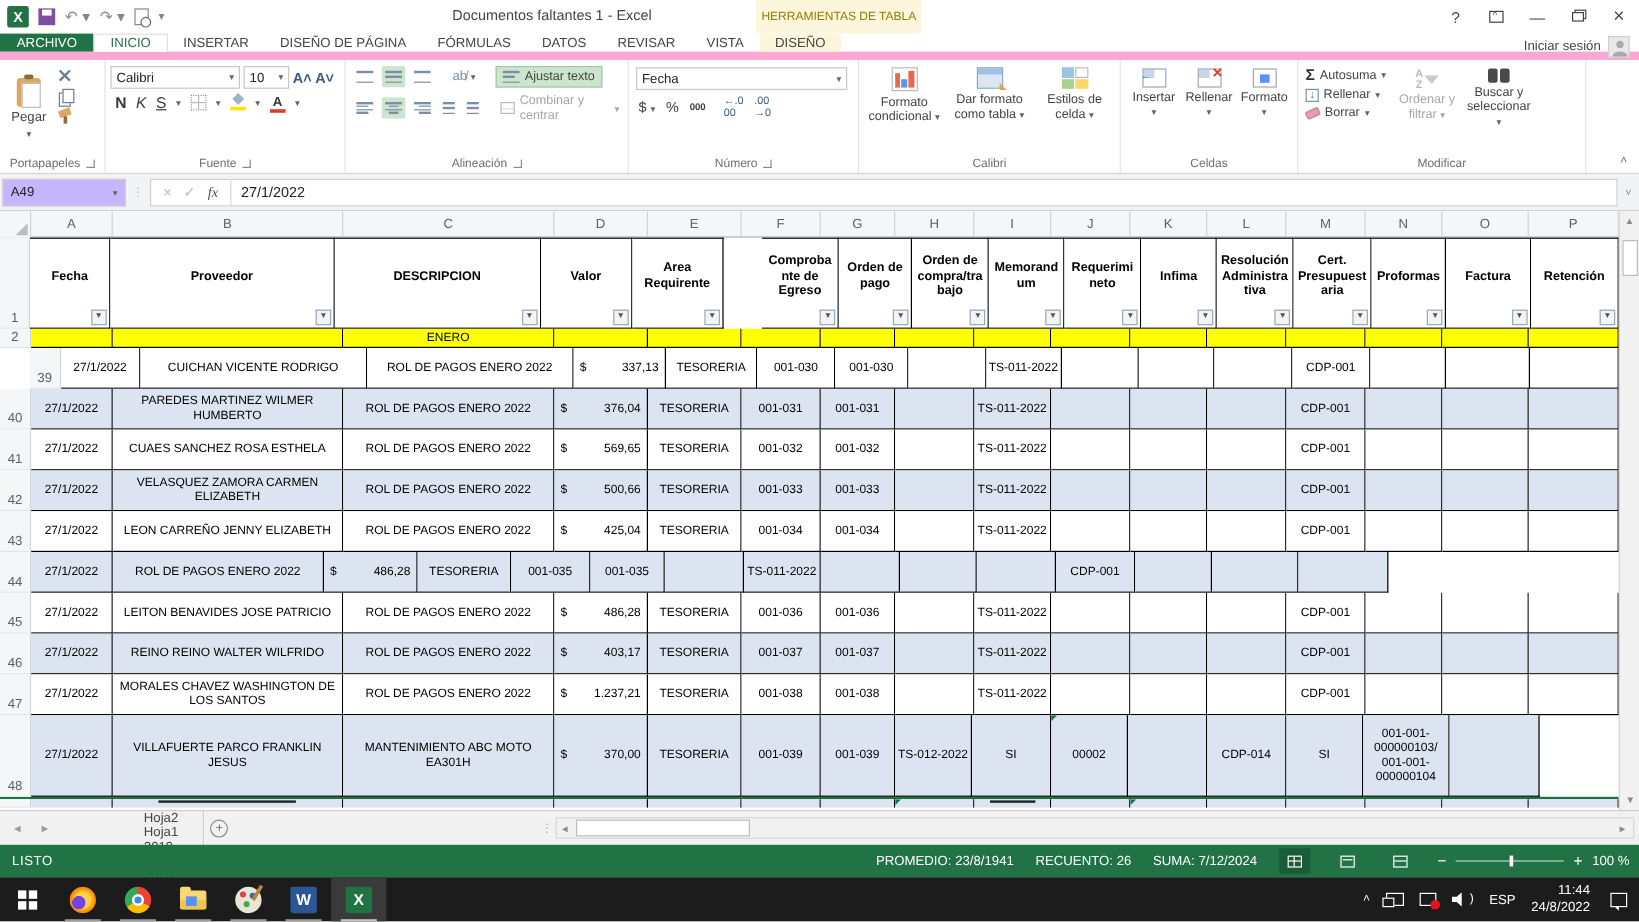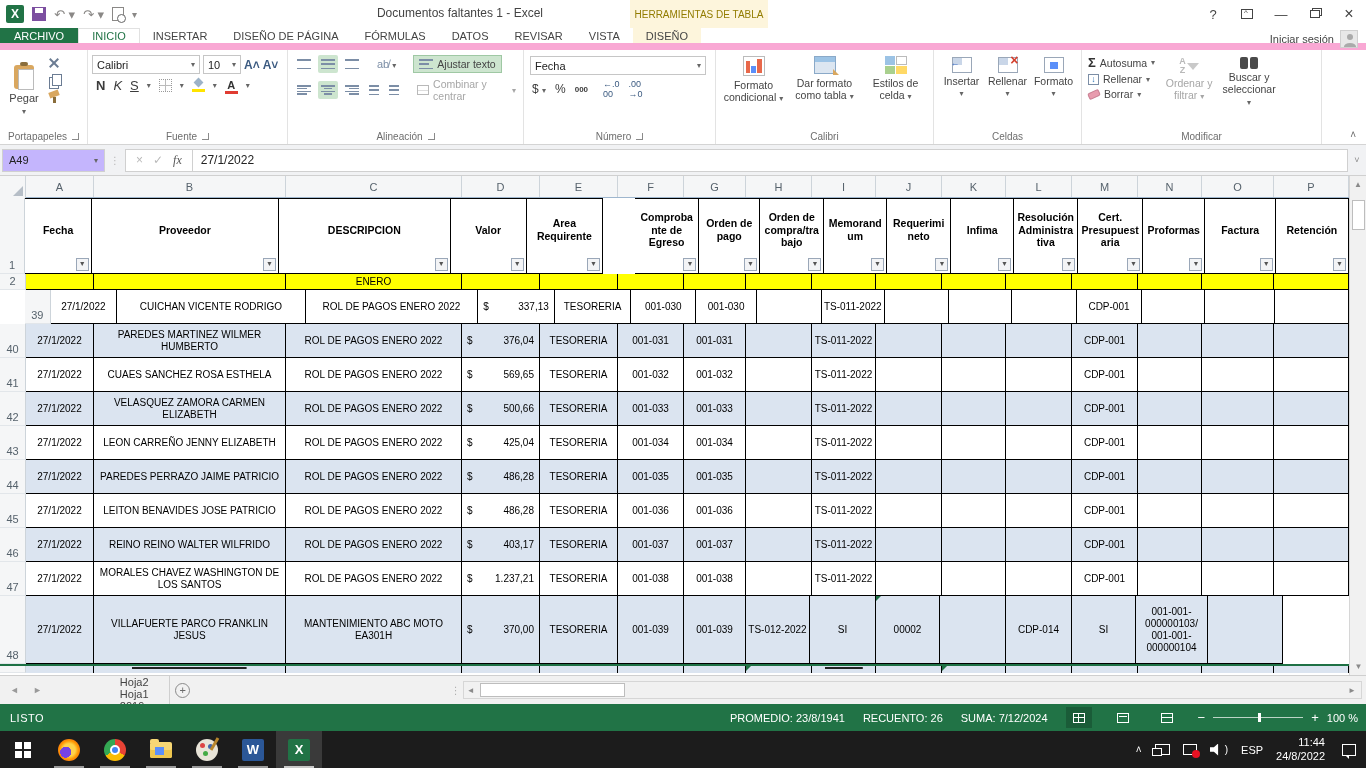--- a/index.html
+++ b/index.html
@@ -744,21 +744,20 @@
         <div class="gcell" style="width: 64px;"></div>
         <div class="gcell" style="width: 66px;"></div>
         <div class="gcell" style="width: 66px;">CDP-001</div>
         <div class="gcell" style="width: 64px;"></div>
         <div class="gcell" style="width: 72px;"></div>
         <div class="gcell" style="width: 75px;"></div>
       </div>
       <div class="grow shade" style="height: 34px;">
         <div class="rownum">44</div>
         <div class="gcell" style="width: 68px;">27/1/2022</div>
-        <div class="gcell" style="width: 192px;">PAREDES PERRAZO JAIME PATRICIO</div>
         <div class="gcell" style="width: 176px;">ROL DE PAGOS ENERO 2022</div>
         <div class="gcell valor-cell" style="width: 78px;">
           <span>$</span>
           <span>486,28</span>
         </div>
         <div class="gcell" style="width: 78px;">TESORERIA</div>
         <div class="gcell" style="width: 66px;">001-035</div>
         <div class="gcell" style="width: 62px;">001-035</div>
         <div class="gcell" style="width: 66px;"></div>
         <div class="gcell" style="width: 64px;">TS-011-2022</div>

